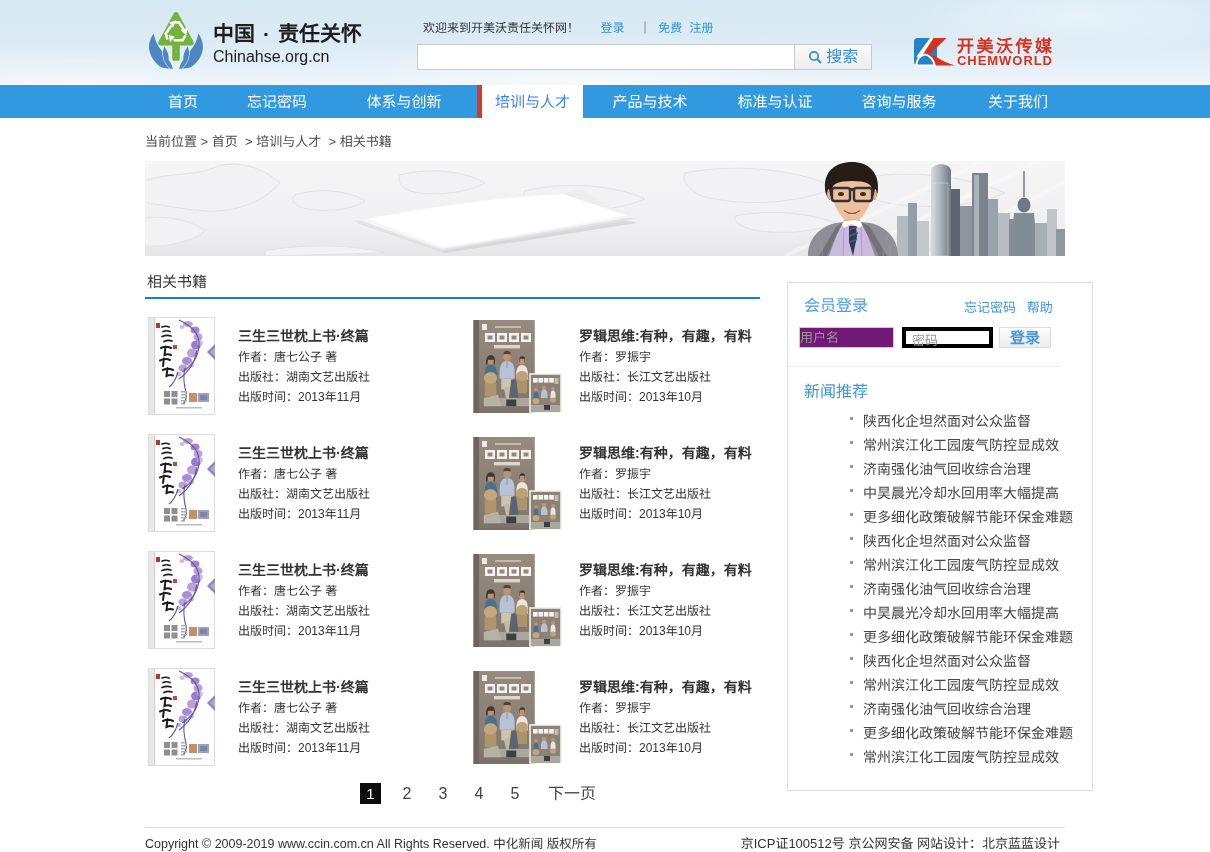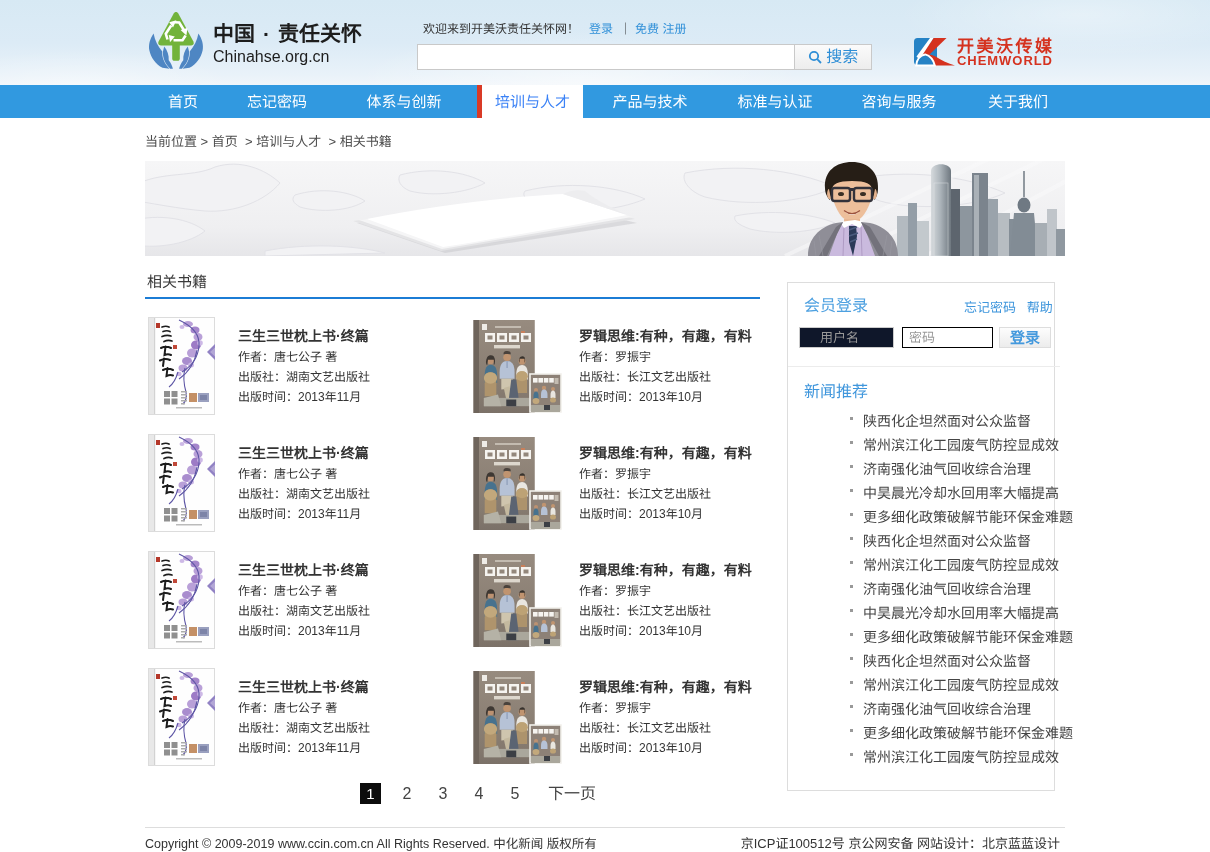--- a/index.html
+++ b/index.html
@@ -4,21 +4,21 @@
 <title>相关书籍</title>
 <style>
 *{margin:0;padding:0;box-sizing:border-box;}
 html,body{width:1210px;height:852px;background:#fff;font-family:"Liberation Sans",sans-serif;}
 #page{position:relative;width:1210px;height:852px;overflow:hidden;background:#fff;}
 .abs{position:absolute;}
 
 #header{position:absolute;left:0;top:0;width:1210px;height:85px;background:radial-gradient(ellipse 320px 70px at 580px 80px, rgba(255,255,255,.5), rgba(255,255,255,0) 70%),radial-gradient(ellipse 260px 60px at 1080px 15px, rgba(255,255,255,.35), rgba(255,255,255,0) 70%),radial-gradient(ellipse 220px 50px at 80px 85px, rgba(255,255,255,.4), rgba(255,255,255,0) 70%),linear-gradient(180deg,#d7e9f4 0%,#dcebf6 50%,#e9f2f9 88%,#f0f5fa 100%);}
 #logotext1{position:absolute;left:213px;top:23px;font-size:21px;line-height:22px;font-weight:bold;color:#1d1d1d;}
 #logotext2{position:absolute;left:213px;top:46px;font-size:16px;line-height:22px;color:#1d1d1d;}
-#welcome{position:absolute;left:423px;top:22px;font-size:12px;line-height:14px;color:#333;}
+#welcome{position:absolute;left:423px;top:22px;font-size:12px;line-height:14px;color:#333;font-family:Liberation Mono, monospace;}
 #welcome a{color:#3090d8;text-decoration:none;}
 #searchbox{position:absolute;left:417px;top:44px;width:378px;height:26px;background:#fff;border:1px solid #c9c9c9;}
 #searchbtn{position:absolute;left:794px;top:44px;width:78px;height:26px;background:linear-gradient(180deg,#fbfbfb,#ededed);border:1px solid #c9c9c9;color:#2e8ed6;font-size:16px;line-height:24px;text-align:center;}
 
 #nav{position:absolute;left:0;top:85px;width:1210px;height:33px;background:#3199e0;}
 .navitem{position:absolute;top:0;height:33px;line-height:33px;color:#fff;font-size:15px;text-align:center;transform:translateX(-50%);}
 #redbar{position:absolute;left:477px;top:0;width:5px;height:33px;background:#d93a26;}
 #activetab{position:absolute;left:482px;top:0;width:101px;height:33px;background:#fff;color:#3b82f6;font-size:15px;line-height:33px;text-align:center;}
 
 #crumb{position:absolute;left:145px;top:131px;font-size:13px;color:#4d4d4d;}
@@ -29,25 +29,25 @@
 #bluerule{position:absolute;left:145px;top:297px;width:615px;height:2px;background:#1b7cd5;}
 
 .bimg{position:absolute;}
 .btitle{position:absolute;font-size:14px;line-height:15px;font-weight:bold;color:#333;}
 .bline{position:absolute;font-size:12px;line-height:13px;color:#333;}
 
 #pg1{position:absolute;left:360px;top:783px;width:21px;height:21px;background:#0c0c0c;color:#fff;font-size:15px;text-align:center;line-height:21px;}
 .pgn{position:absolute;top:783px;font-size:16px;line-height:21px;color:#444;transform:translateX(-50%);}
 #pgnext{position:absolute;left:548px;top:783px;font-size:16px;line-height:21px;color:#444;}
 
-#side{position:absolute;left:787px;top:282px;width:268px;height:509px;border:1px solid #ddd;background:#fff;}
+#side{position:absolute;left:787px;top:282px;width:306px;height:509px;border:1px solid #ddd;background:#fff;}
 #sidelogin{position:absolute;left:16px;top:9px;font-size:16px;color:#4da0e0;}
 #sideforgot{position:absolute;left:176px;top:14px;font-size:13px;color:#3f96dc;white-space:nowrap;}
-#in1{position:absolute;left:11px;top:44px;width:95px;height:21px;border:1px solid #ccc;font-size:13px;color:#999;line-height:19px;padding-left:20px;background:#0f172a;}
-#in2{position:absolute;left:114px;top:44px;width:91px;height:21px;border:1px solid #000000;font-size:13px;color:#999;line-height:19px;padding-left:6px;background:#fff;}
+#in1{position:absolute;left:11px;top:44px;width:95px;height:21px;border:1px solid #ccc;font-size:13px;color:#999;line-height:19px;padding-left:0;background:#701a75;}
+#in2{position:absolute;left:114px;top:44px;width:91px;height:21px;border:4px solid #000000;font-size:13px;color:#999;line-height:19px;padding-left:6px;background:#fff;}
 #loginbtn{position:absolute;left:211px;top:44px;width:52px;height:21px;background:linear-gradient(180deg,#fdfdfd,#ececec);border:1px solid #ddd;color:#4499dd;font-size:15px;font-weight:bold;text-align:center;line-height:19px;}
 #sidesep{position:absolute;left:0px;top:83px;width:272px;height:1px;background:#ececec;}
 #sidenews{position:absolute;left:16px;top:95px;font-size:16px;color:#3f96dc;}
 .news{position:absolute;left:35px;font-size:14px;color:#444;white-space:nowrap;margin-left:40px;}
 .news::before{content:"";position:absolute;left:-13px;top:7px;width:3px;height:3px;background:#999;}
 
 #footrule{position:absolute;left:145px;top:827px;width:920px;height:1px;background:#ddd;}
 #footl{position:absolute;left:145px;top:837px;font-size:12.5px;line-height:14px;color:#333;}
 #footr{position:absolute;right:150px;top:837px;font-size:13px;line-height:14px;color:#333;}
 </style>

